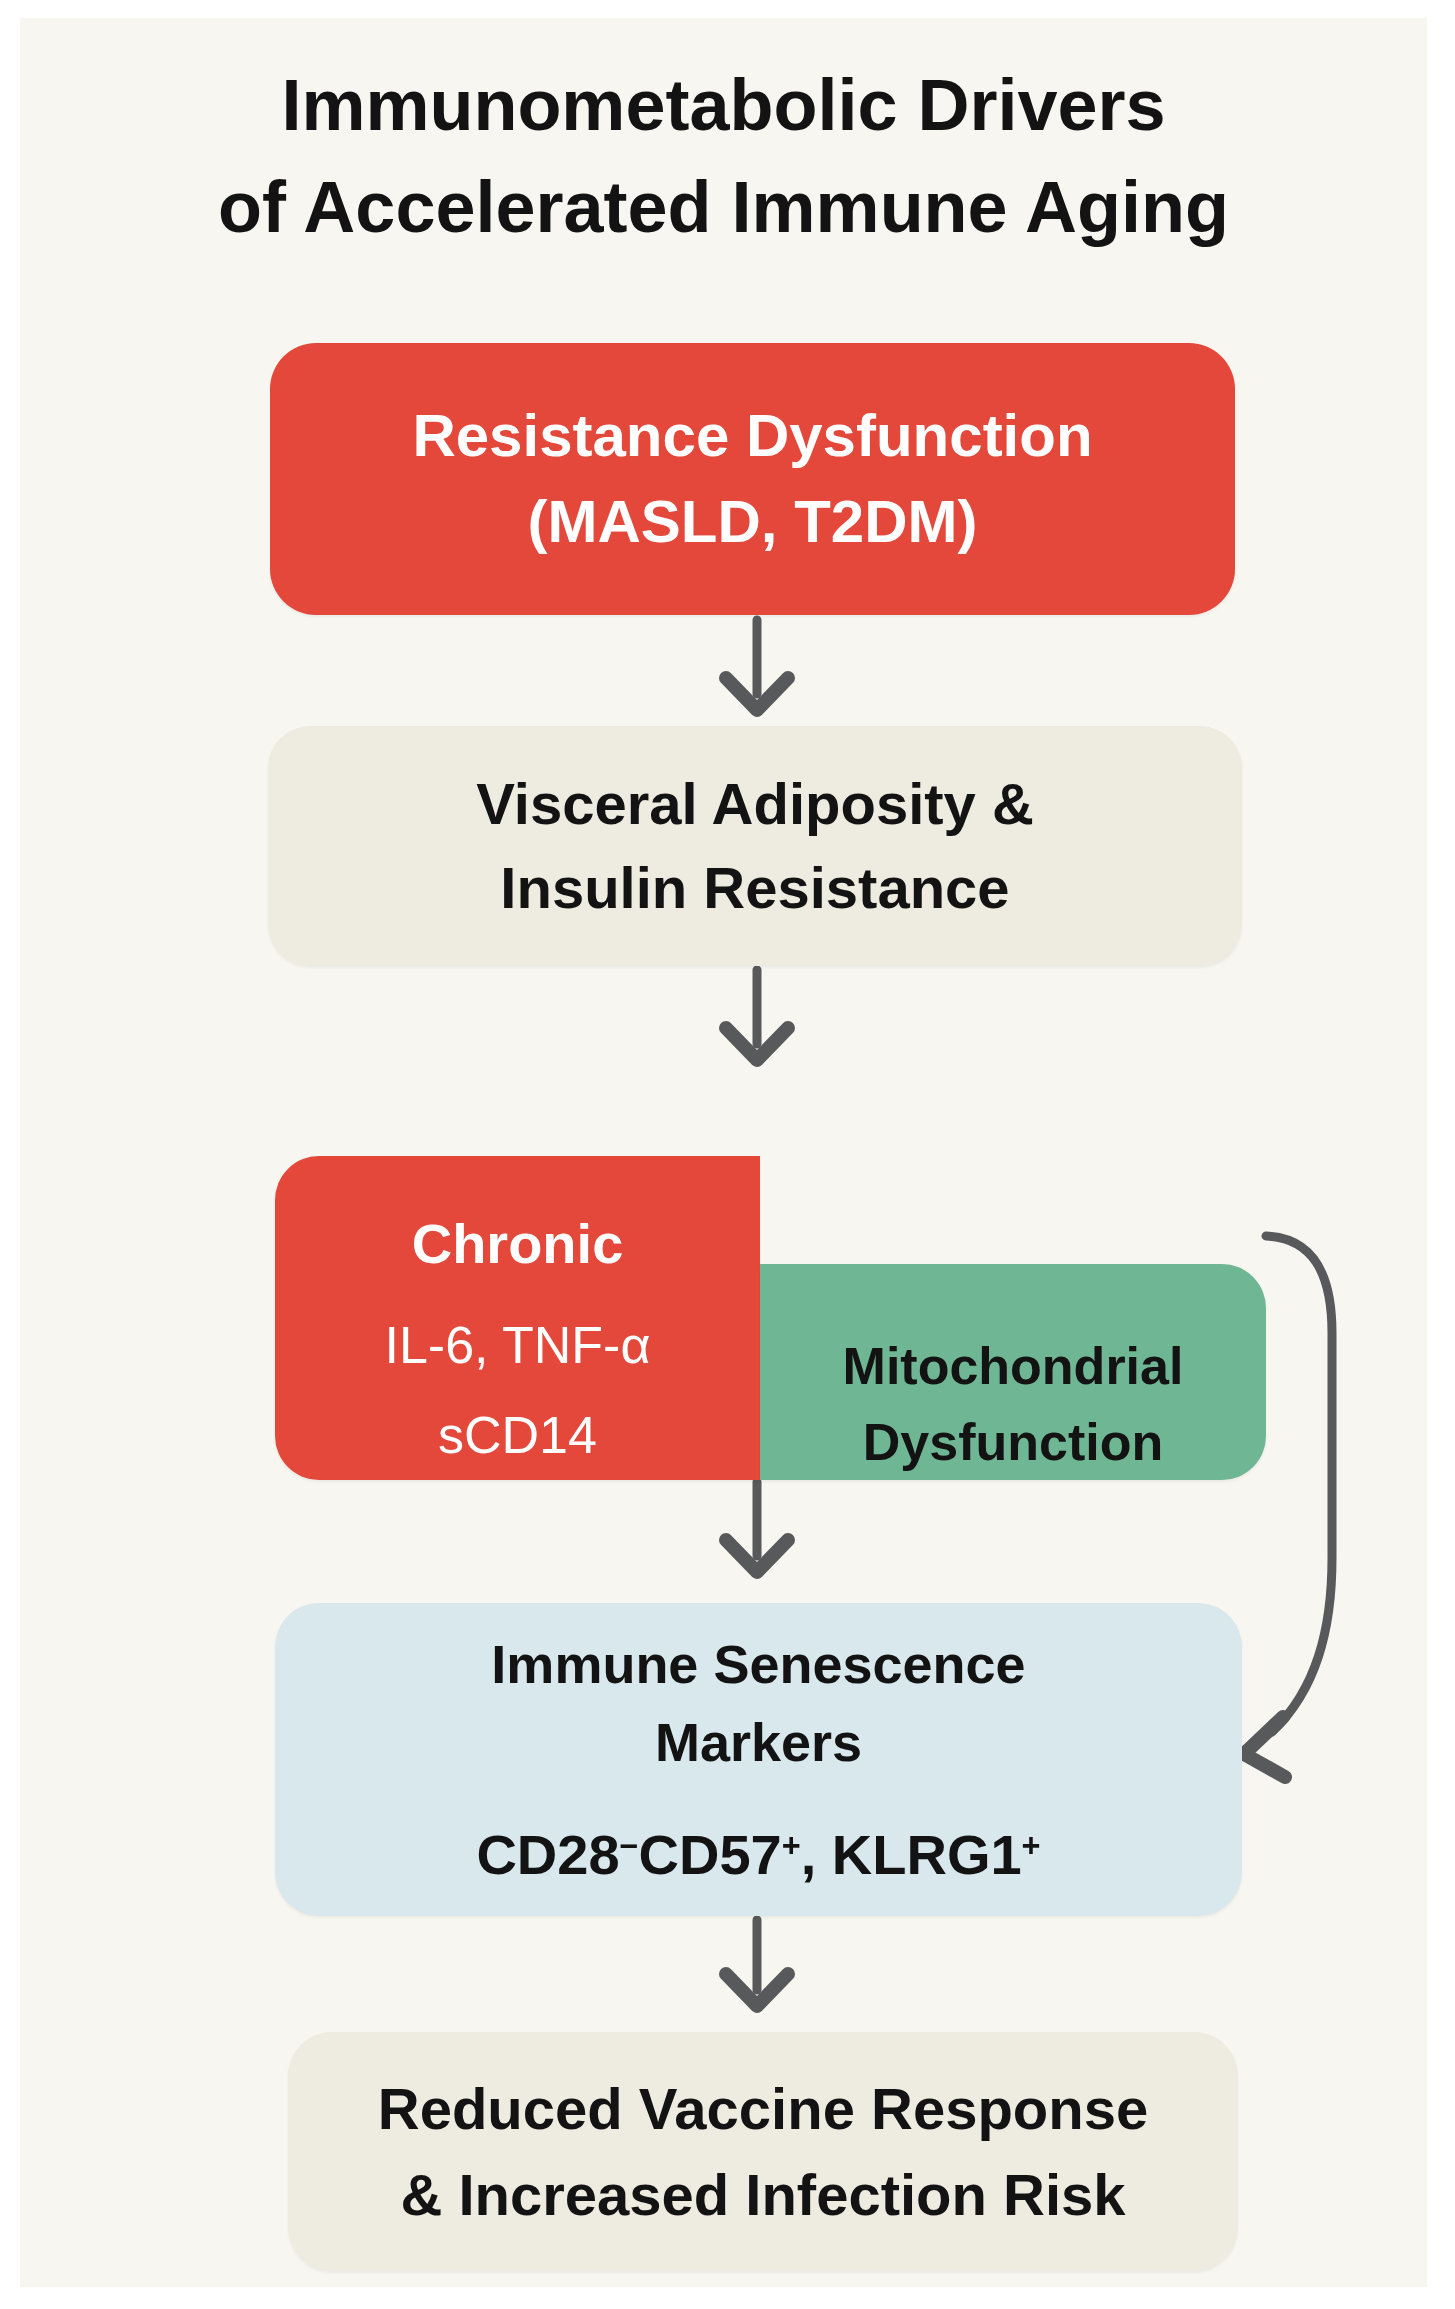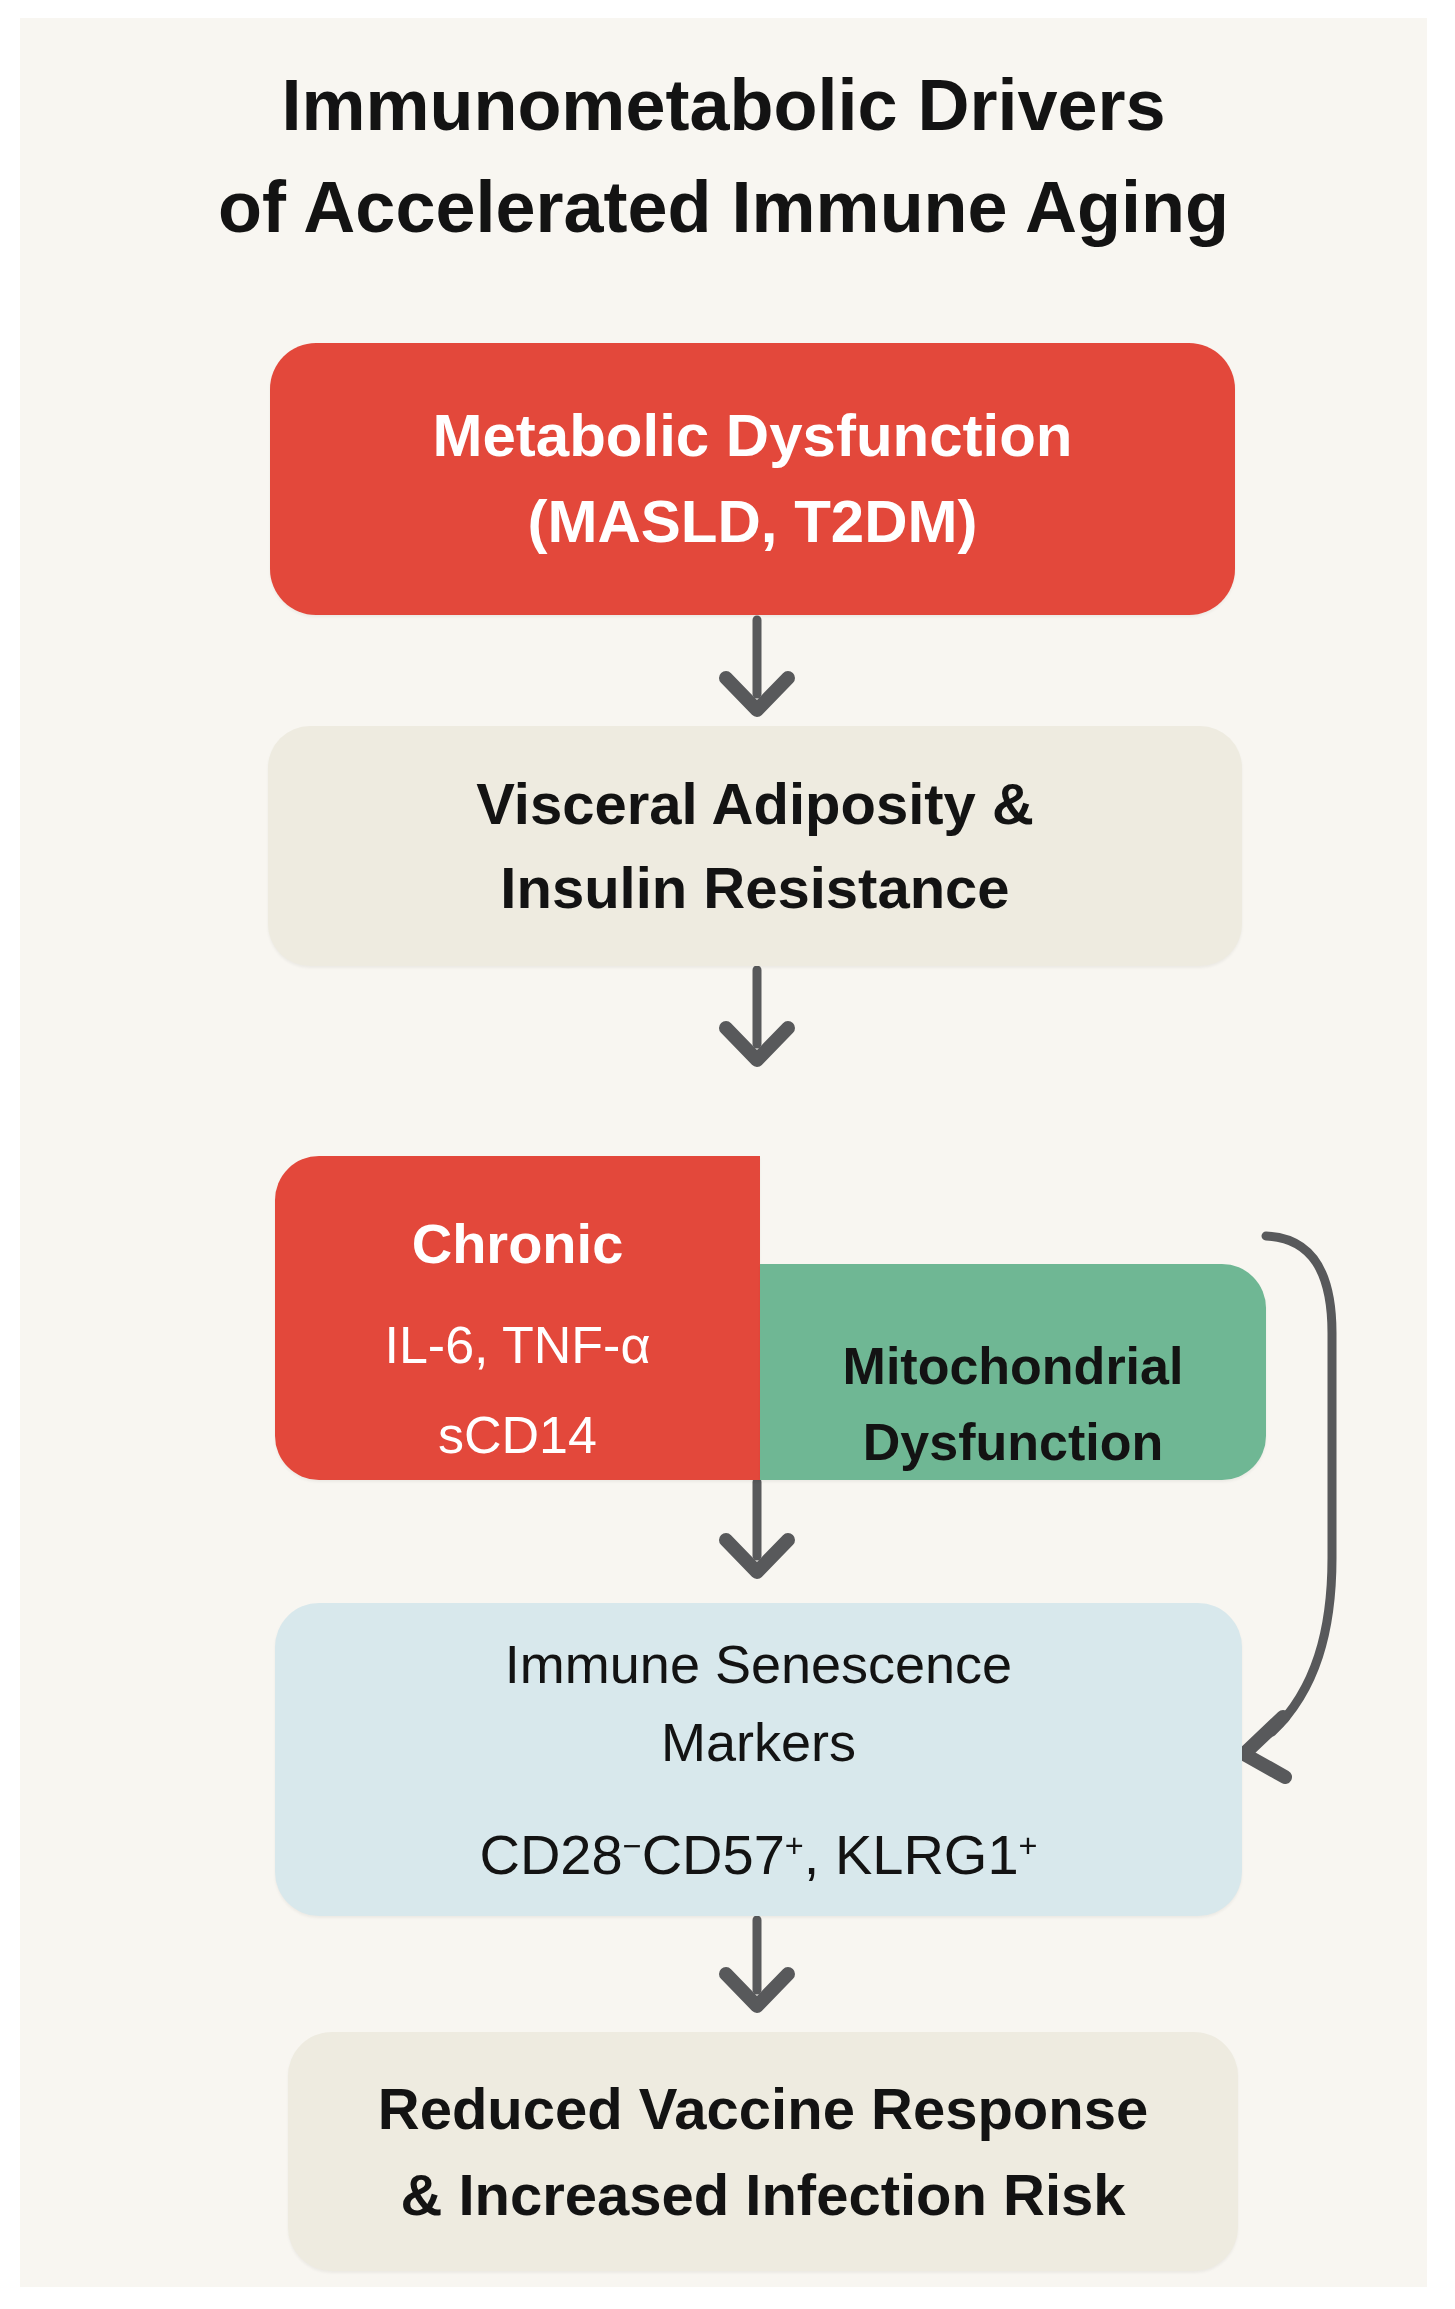--- a/index.html
+++ b/index.html
@@ -93,21 +93,21 @@
     border-radius:0 44px 44px 0;
     color:var(--text-dark);
     padding-top:64px;
     font-weight:700;font-size:52px;line-height:76px;
   }
   .node-senescence{
     left:255px;top:1585px;width:967px;height:313px;
     background:var(--light-blue);
     border-radius:44px;
     color:var(--text-dark);
-    font-weight:400;font-size:54px;line-height:78px;
+    font-weight:700;font-size:54px;line-height:78px;
   }
   .node-senescence .markers-line{margin-top:26px;font-size:56px;}
   .sup{
     font-size:0.58em;
     vertical-align:0.52em;
   }
   .node-outcome{
     left:268px;top:2014px;width:950px;height:239px;
     background:var(--beige);
     border-radius:44px;
@@ -156,21 +156,21 @@
         <path class="shaft" d="M737,1902 L737,1972"></path>
         <path class="head" d="M706,1956 L737,1988 L768,1956"></path>
       </g>
       <g>
         <path class="shaft" d="M1246,1218 C1292,1220 1312,1254 1312,1315 L1312,1540 C1312,1612 1296,1672 1252,1714"></path>
         <path class="head" d="M1263,1699 L1224,1736 L1265,1759"></path>
       </g>
     </svg>
 
     <div class="node node-metabolic">
-      <div>Metabolic Dysfunction</div>
+      <div>Resistance Dysfunction</div>
       <div>(MASLD, T2DM)</div>
     </div>
 
     <div class="node node-visceral">
       <div>Visceral Adiposity &amp;</div>
       <div>Insulin Resistance</div>
     </div>
 
     <div class="node node-split">
       <div class="split-half half-inflammation">

